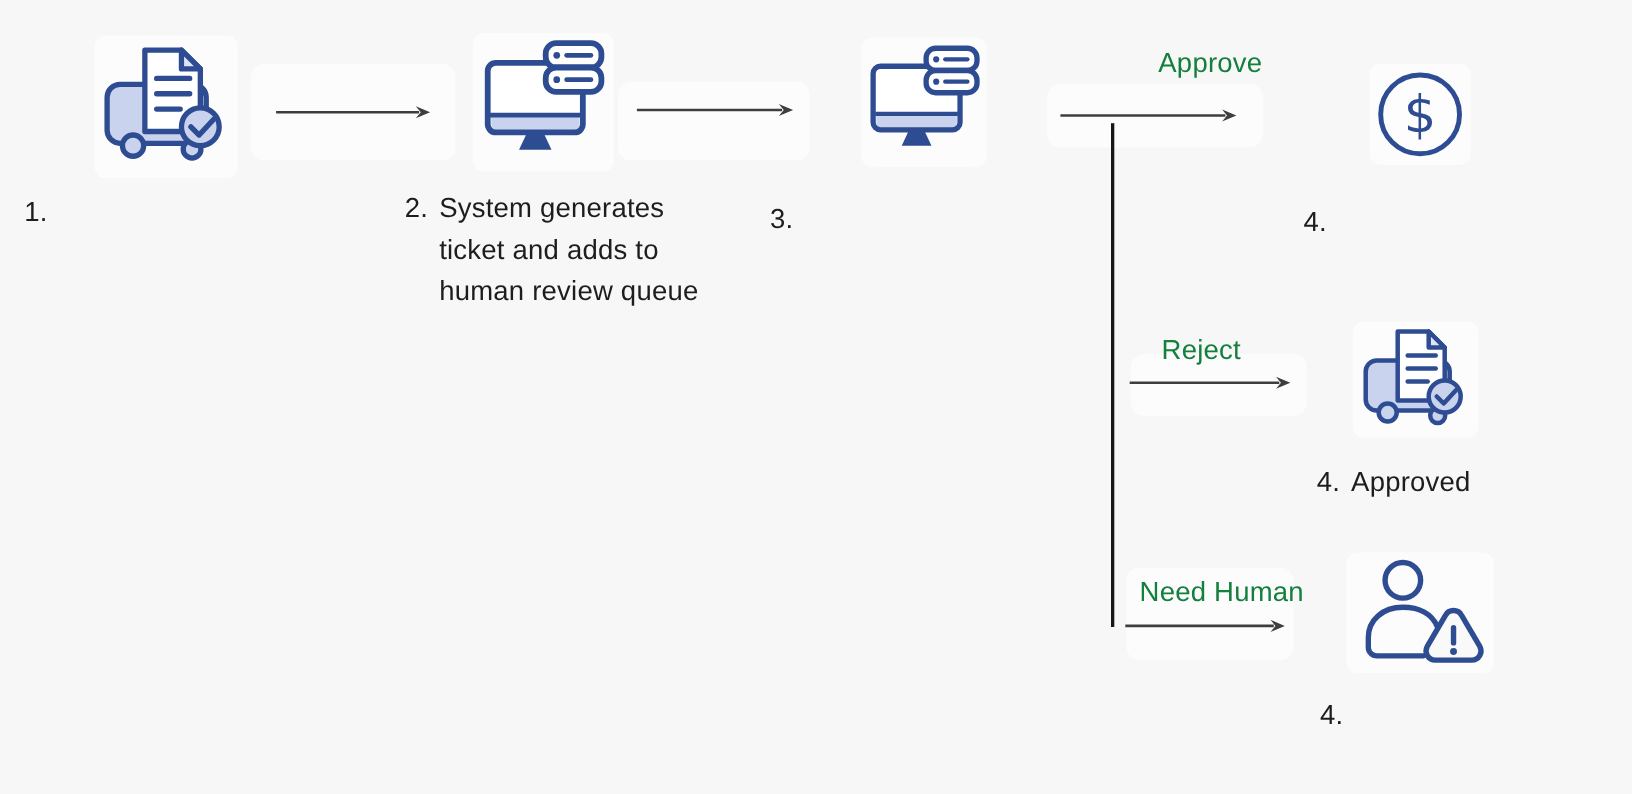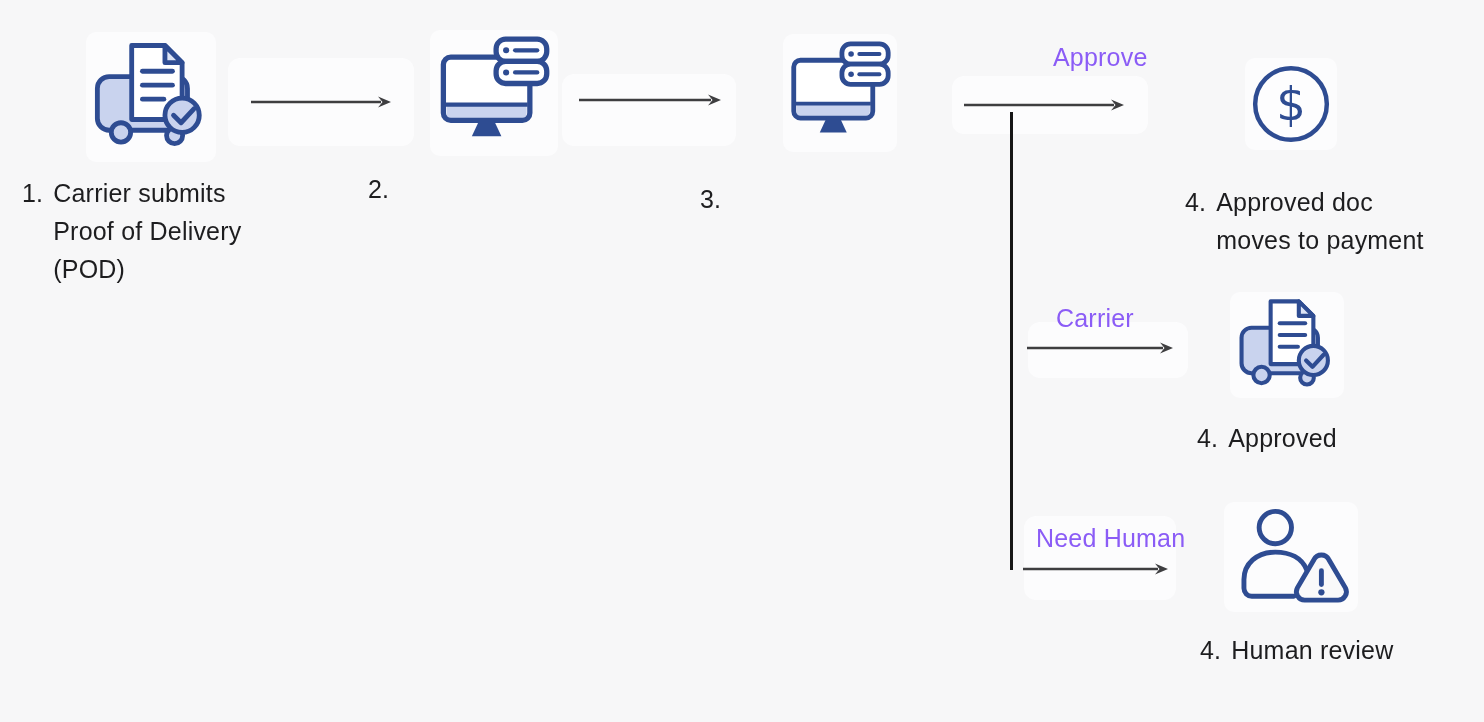--- a/index.html
+++ b/index.html
@@ -38,21 +38,21 @@
     line-height:38px;
     color:var(--ink);
     letter-spacing:0.2px;
   }
   .node-label .num{flex:0 0 auto;margin-right:10px;}
   .node-label .txt{white-space:pre-line;}
   .branch-label{
     position:absolute;
     font-size:25px;
     line-height:30px;
-    color:#8b5cf6;
+    color:#15803d;
     letter-spacing:0.2px;
     white-space:nowrap;
   }
   .arrow{position:absolute;}
   .vline{
     position:absolute;
     width:2.5px;
     background:#161616;
   }
   svg .stroke{stroke:var(--navy);}
@@ -78,23 +78,20 @@
       <line x1="47" y1="44" x2="75" y2="44" class="stroke" stroke-width="4.5" stroke-linecap="round"></line>
       <line x1="47" y1="57" x2="67" y2="57" class="stroke" stroke-width="4.5" stroke-linecap="round"></line>
       <circle cx="27" cy="88" r="9" fill="var(--fill)" class="stroke" stroke-width="4.5"></circle>
       <circle cx="77" cy="91" r="7.5" fill="var(--fill)" class="stroke" stroke-width="4.5"></circle>
       <circle cx="84" cy="72" r="16" fill="var(--fill)" class="stroke" stroke-width="4.5"></circle>
       <path d="M76,72 l7,7 l12,-13" fill="none" class="stroke" stroke-width="4.5" stroke-linecap="round" stroke-linejoin="round"></path>
     </svg>
   </div>
   <div class="node-label" style="left:22px;top:174px;width:250px">
     <span class="num">1.</span>
-    <span class="txt">Carrier submits
-Proof of Delivery
-(POD)</span>
   </div>
 
   <svg class="arrow" style="left:250px;top:94px" width="142" height="16">
     <line x1="1" y1="8" x2="131" y2="8" stroke="var(--arrow)" stroke-width="2.4"></line>
     <path d="M128,2.5 L141,8 L128,13.5 L132.5,8 Z" fill="var(--arrow)"></path>
   </svg>
 
   <div class="icon-box" style="left:430px;top:30px;width:128px;height:126px">
     <svg width="116" height="116" viewBox="0 0 110 110">
       <rect x="7" y="21" width="82" height="60" rx="7" fill="#ffffff"></rect>
@@ -105,20 +102,23 @@
       <rect x="57" y="4" width="48" height="21" rx="9" fill="#ffffff" class="stroke" stroke-width="5"></rect>
       <rect x="57" y="25" width="48" height="21" rx="9" fill="#ffffff" class="stroke" stroke-width="5"></rect>
       <circle cx="66.5" cy="14.5" r="2.9" class="inkfill"></circle>
       <line x1="75" y1="14.5" x2="96" y2="14.5" class="stroke" stroke-width="4" stroke-linecap="round"></line>
       <circle cx="66.5" cy="35.5" r="2.9" class="inkfill"></circle>
       <line x1="75" y1="35.5" x2="96" y2="35.5" class="stroke" stroke-width="4" stroke-linecap="round"></line>
     </svg>
   </div>
   <div class="node-label" style="left:368px;top:170px;width:300px">
     <span class="num">2.</span>
+    <span class="txt">System generates
+ticket and adds to
+human review queue</span>
   </div>
 
   <svg class="arrow" style="left:578px;top:92px" width="144" height="16">
     <line x1="1" y1="8" x2="133" y2="8" stroke="var(--arrow)" stroke-width="2.4"></line>
     <path d="M130,2.5 L143,8 L130,13.5 L134.5,8 Z" fill="var(--arrow)"></path>
   </svg>
 
   <div class="icon-box" style="left:783px;top:34px;width:114px;height:118px">
     <svg width="106" height="106" viewBox="0 0 110 110">
       <rect x="7" y="21" width="82" height="60" rx="7" fill="#ffffff"></rect>
@@ -147,25 +147,23 @@
   <div class="vline" style="left:1010px;top:112px;height:458px"></div>
 
   <div class="icon-box" style="left:1245px;top:58px;width:92px;height:92px">
     <svg width="86" height="86" viewBox="0 0 96 96">
       <circle cx="48" cy="48" r="40" fill="#fdfdfe" class="stroke" stroke-width="5"></circle>
       <text x="48" y="66" text-anchor="middle" font-size="52" font-family="DejaVu Sans, sans-serif" fill="#2e4c92">$</text>
     </svg>
   </div>
   <div class="node-label" style="left:1185px;top:183px;width:280px">
     <span class="num">4.</span>
-    <span class="txt">Approved doc
-moves to payment</span>
-  </div>
-
-  <div class="branch-label" style="left:1056px;top:303px">Carrier</div>
+  </div>
+
+  <div class="branch-label" style="left:1056px;top:303px">Reject</div>
   <svg class="arrow" style="left:1026px;top:340px" width="148" height="16">
     <line x1="1" y1="8" x2="137" y2="8" stroke="var(--arrow)" stroke-width="2.4"></line>
     <path d="M134,2.5 L147,8 L134,13.5 L138.5,8 Z" fill="var(--arrow)"></path>
   </svg>
 
   <div class="icon-box" style="left:1230px;top:292px;width:114px;height:106px">
     <svg width="100" height="100" viewBox="0 0 110 110">
       <rect x="5" y="36" width="84" height="50" rx="11" fill="var(--fill)" class="stroke" stroke-width="4.5"></rect>
       <path d="M37,7 h31 l16,16 v53 h-47 z" fill="#ffffff" class="stroke" stroke-width="4.5" stroke-linejoin="round"></path>
       <path d="M68,7 v16 h16 z" fill="var(--fold)" class="stroke" stroke-width="4.5" stroke-linejoin="round"></path>
@@ -193,16 +191,15 @@
     <svg width="124" height="100" viewBox="0 0 126 102">
       <circle cx="47" cy="21" r="16.5" fill="none" class="stroke" stroke-width="5"></circle>
       <path d="M79,64 C74,52 62,46 47,46 C28,46 15,58 15,74 L15,83 a8,8 0 0 0 8,8 L66,91" fill="none" class="stroke" stroke-width="5" stroke-linecap="round"></path>
       <path d="M86.5,53.5 a8.5,8.5 0 0 1 15,0 l17,29 a8.5,8.5 0 0 1 -7.5,12.5 h-34 a8.5,8.5 0 0 1 -7.5,-12.5 z" fill="#f9f9fa" class="stroke" stroke-width="5" stroke-linejoin="round"></path>
       <line x1="94" y1="65" x2="94" y2="79" class="stroke" stroke-width="5" stroke-linecap="round"></line>
       <circle cx="94" cy="87" r="3.2" class="inkfill"></circle>
     </svg>
   </div>
   <div class="node-label" style="left:1200px;top:631px;width:260px">
     <span class="num">4.</span>
-    <span class="txt">Human review</span>
   </div>
 
 </div>
 
 </body></html>

